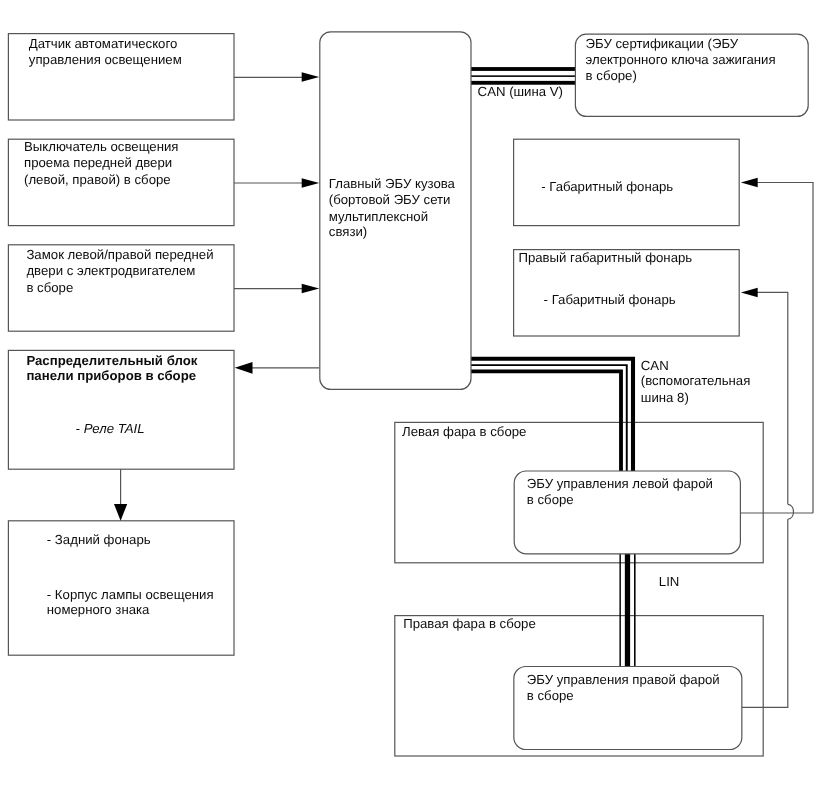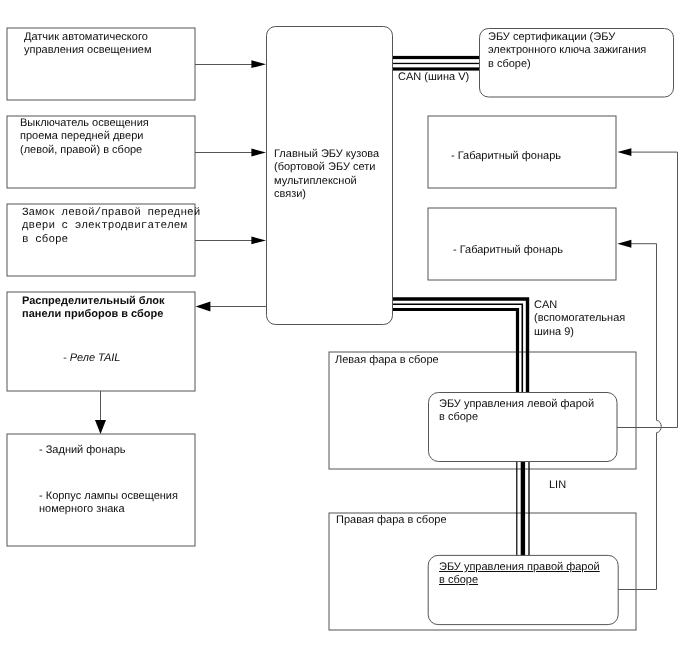--- a/index.html
+++ b/index.html
@@ -73,44 +73,45 @@
     <path d="M617.4 152.1 L631.4 148.2 L631.4 156.1 Z"></path>
     <path d="M617.4 243.7 L631.4 239.8 L631.4 247.7 Z"></path>
   </g>
 </svg>
 
 <div class="txt" style="left:24px;top:31px;">Датчик автоматического
 управления освещением</div>
 <div class="txt" style="left:20px;top:117px;">Выключатель освещения
 проема передней двери
 (левой, правой) в сборе</div>
-<div class="txt" style="left:22px;top:207px;font-family:Liberation Mono, monospace;">Замок левой/правой передней
+<div class="txt" style="left:22px;top:207px;">Замок левой/правой передней
 двери с электродвигателем
 в сборе</div>
 <div class="txt" style="left:22px;top:295px;font-weight:bold;">Распределительный блок
 панели приборов в сборе</div>
 <div class="txt" style="left:63px;top:352px;font-style:italic;">- Реле TAIL</div>
 <div class="txt" style="left:39px;top:444px;">- Задний фонарь</div>
 <div class="txt" style="left:39px;top:490px;">- Корпус лампы освещения
 номерного знака</div>
 <div class="txt" style="left:488px;top:31px;">ЭБУ сертификации (ЭБУ
 электронного ключа зажигания
 в сборе)</div>
 <div class="txt" style="left:274px;top:148px;">Главный ЭБУ кузова
 (бортовой ЭБУ сети
 мультиплексной
 связи)</div>
 <div class="txt" style="left:451px;top:150px;">- Габаритный фонарь</div>
+<div class="txt" style="left:432px;top:209px;">Правый габаритный фонарь</div>
 <div class="txt" style="left:453px;top:244px;">- Габаритный фонарь</div>
 <div class="txt" style="left:335px;top:354px;">Левая фара в сборе</div>
 <div class="txt" style="left:439px;top:398px;">ЭБУ управления левой фарой
 в сборе</div>
 <div class="txt" style="left:336px;top:514px;">Правая фара в сборе</div>
-<div class="txt" style="left:439px;top:561px;text-decoration:underline;">ЭБУ управления правой фарой
+<div class="txt" style="left:439px;top:561px;">ЭБУ управления правой фарой
 в сборе</div>
 
 <div class="txt" style="left:398px;top:71px;">CAN (шина V)</div>
 <div class="txt" style="left:534px;top:299px;">CAN
 (вспомогательная
-шина 9)</div>
+шина 8)</div>
 <div class="txt" style="left:537px;top:479px;padding-left:12px;">LIN</div>
 
 </div>
 
 </body></html>

